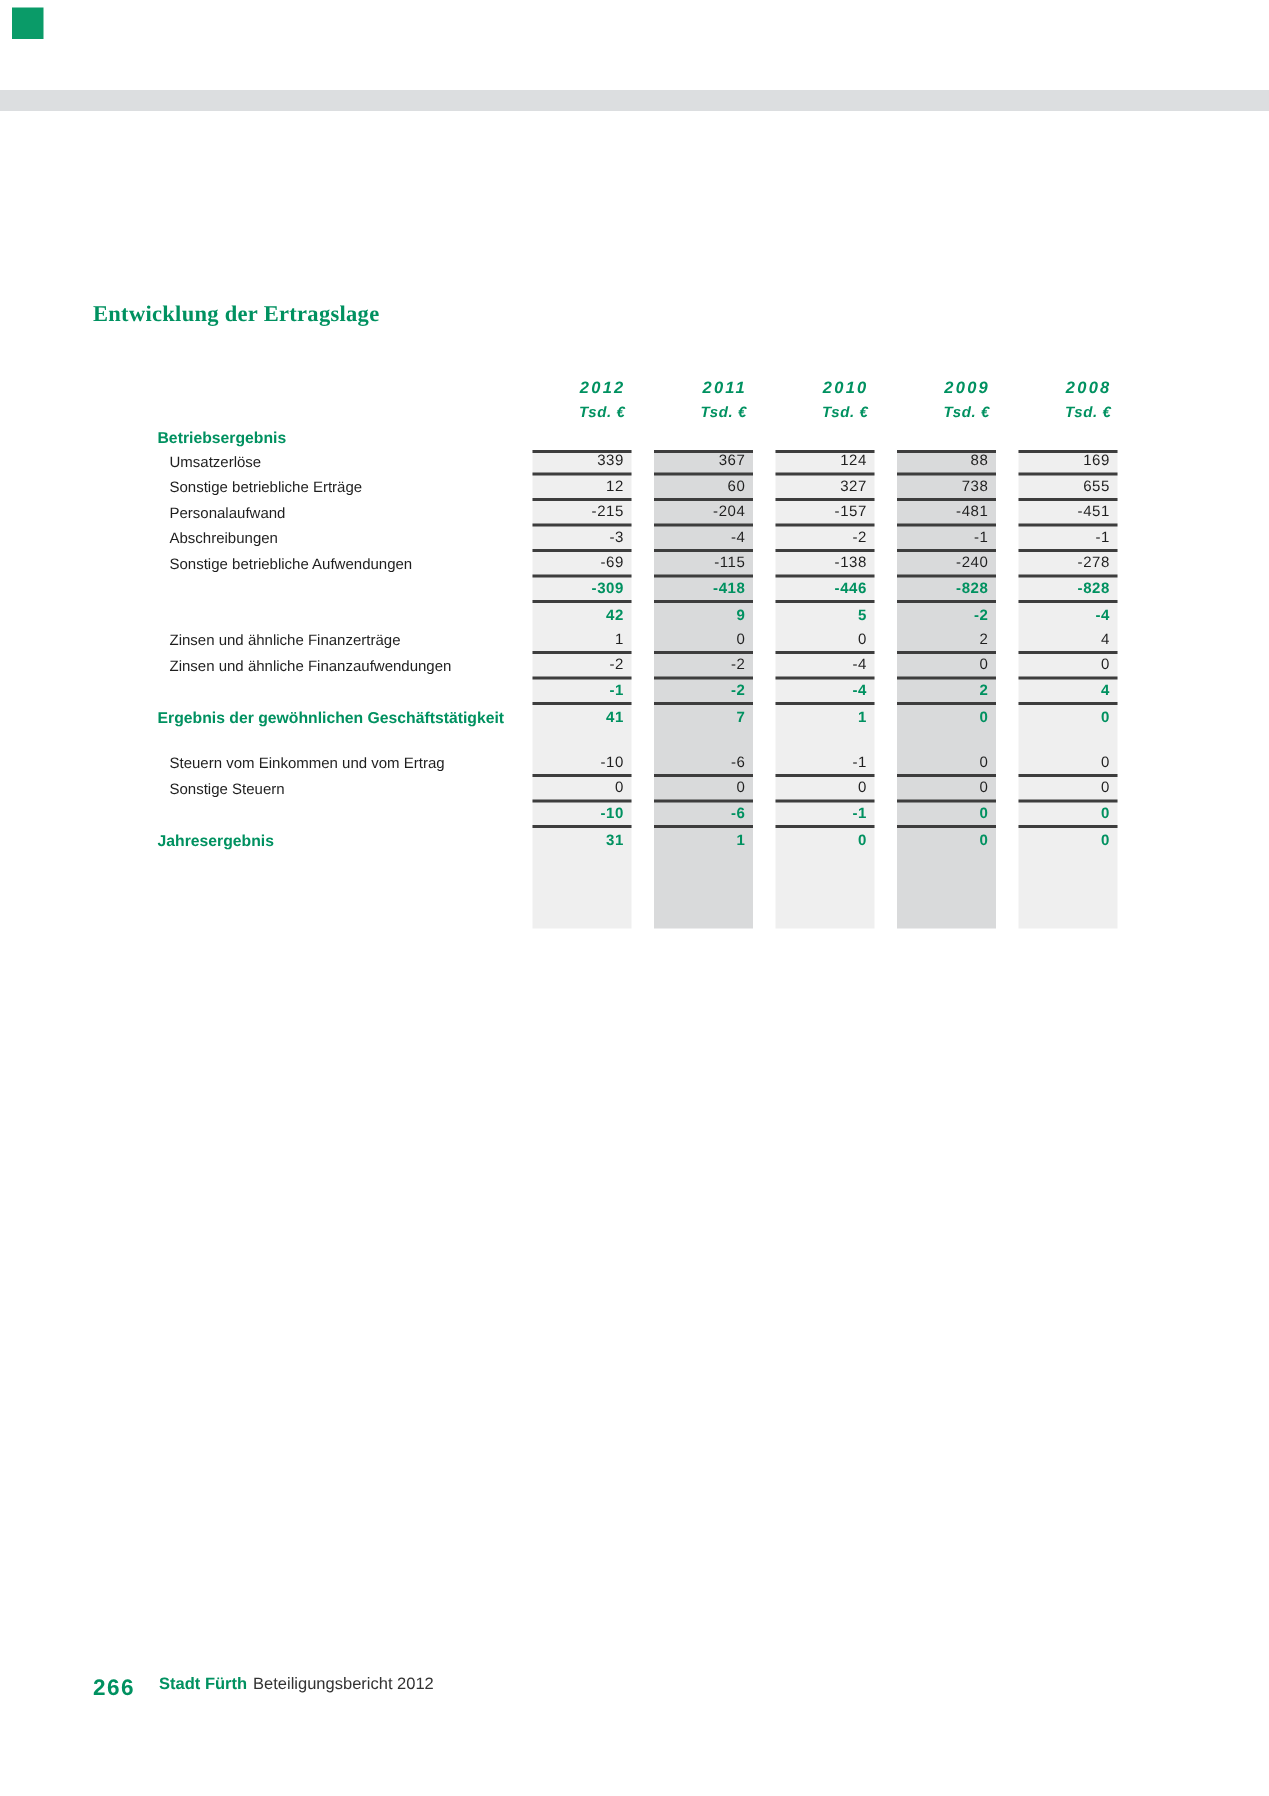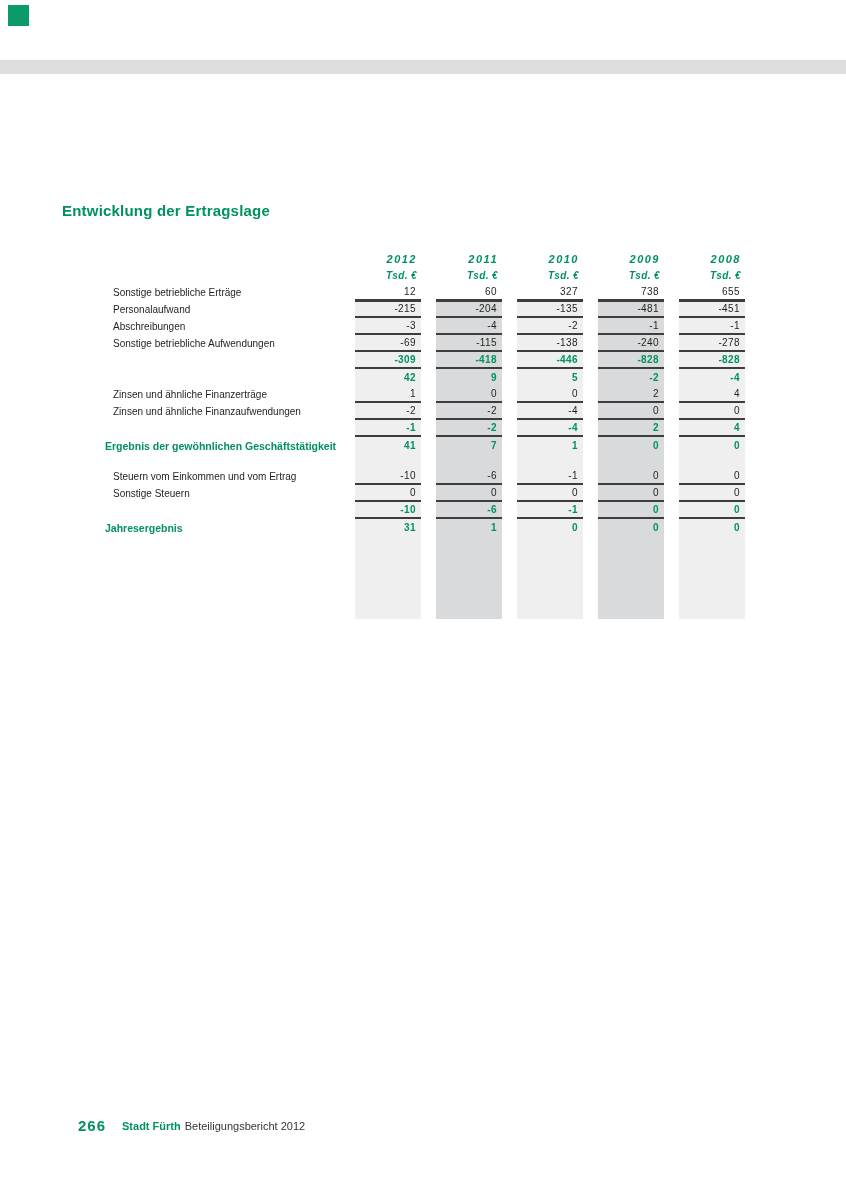--- a/index.html
+++ b/index.html
@@ -27,20 +27,21 @@
     width: 846px; height: 14px;
     background: var(--top_bar);
   }
   .page-title {
     position: absolute;
     left: 62px; top: 202px;
     font-size: 15px;
     font-weight: bold;
     letter-spacing: 0.2px;
     color: var(--accent);
+    font-family: Liberation Serif, serif;
   }
   
   .year-header {
     position: absolute;
     left: 355px; top: 253px;
     display: flex;
   }
   .hcell { width: 66px; text-align: right; padding-right: 4px; box-sizing: border-box; font-style: italic; }
   .hcell + .hcell { margin-left: 15px; }
   .hcell .yr {
@@ -100,23 +101,22 @@
   .row.item .cell, .row.subtotal .cell { border-bottom: 2px solid var(--rule); }
   .row.subtotal .cell, .row.result .cell {
     font-weight: bold;
     color: var(--accent);
   }
   
   .footer {
     position: absolute;
     left: 62px; top: 1117px;
     display: flex;
-    align-items: center;
+    align-items: flex-start;
     white-space: nowrap;
-    margin-left: 16px;
   }
   .page-number {
     font-size: 15px; font-weight: bold;
     letter-spacing: 1px;
     color: var(--accent);
   }
   .footer-brand {
     font-size: 11px; font-weight: bold;
     color: var(--accent);
     margin-left: 16px;
@@ -162,33 +162,49 @@
 
   <div class="fin-table">
     <div id="bands">
         <div class="band light" style="left: 250px;"></div>
         <div class="band dark" style="left: 331px;"></div>
         <div class="band light" style="left: 412px;"></div>
         <div class="band dark" style="left: 493px;"></div>
         <div class="band light" style="left: 574px;"></div>
       </div>
     <div class="rows" id="rows">
+        <div class="row section">
+          <div class="lbl">Betriebsergebnis</div>
+          <div class="cell"></div>
+          <div class="cell"></div>
+          <div class="cell"></div>
+          <div class="cell"></div>
+          <div class="cell"></div>
+        </div>
+        <div class="row item">
+          <div class="lbl">Umsatzerlöse</div>
+          <div class="cell">339</div>
+          <div class="cell">367</div>
+          <div class="cell">124</div>
+          <div class="cell">88</div>
+          <div class="cell">169</div>
+        </div>
         <div class="row item">
           <div class="lbl">Sonstige betriebliche Erträge</div>
           <div class="cell">12</div>
           <div class="cell">60</div>
           <div class="cell">327</div>
           <div class="cell">738</div>
           <div class="cell">655</div>
         </div>
         <div class="row item">
           <div class="lbl">Personalaufwand</div>
           <div class="cell">-215</div>
           <div class="cell">-204</div>
-          <div class="cell">-135</div>
+          <div class="cell">-157</div>
           <div class="cell">-481</div>
           <div class="cell">-451</div>
         </div>
         <div class="row item">
           <div class="lbl">Abschreibungen</div>
           <div class="cell">-3</div>
           <div class="cell">-4</div>
           <div class="cell">-2</div>
           <div class="cell">-1</div>
           <div class="cell">-1</div>

